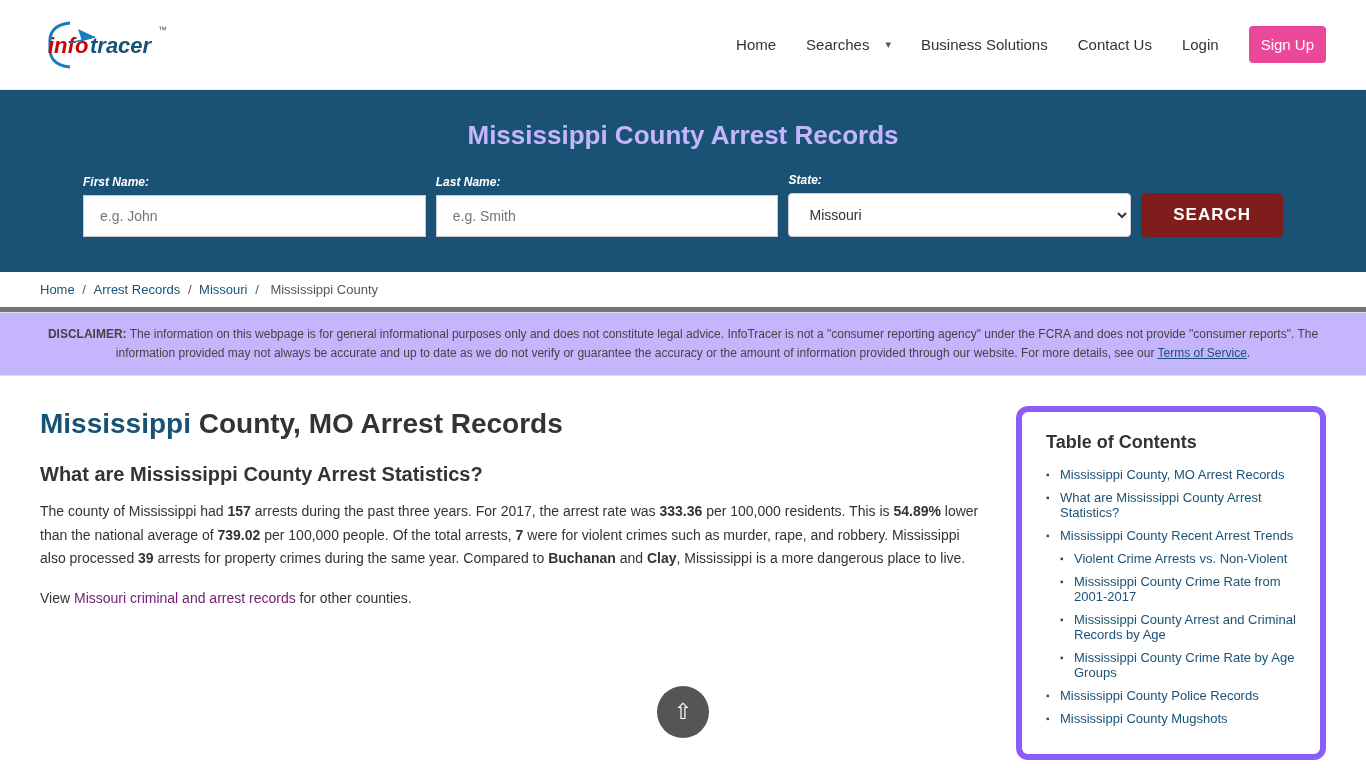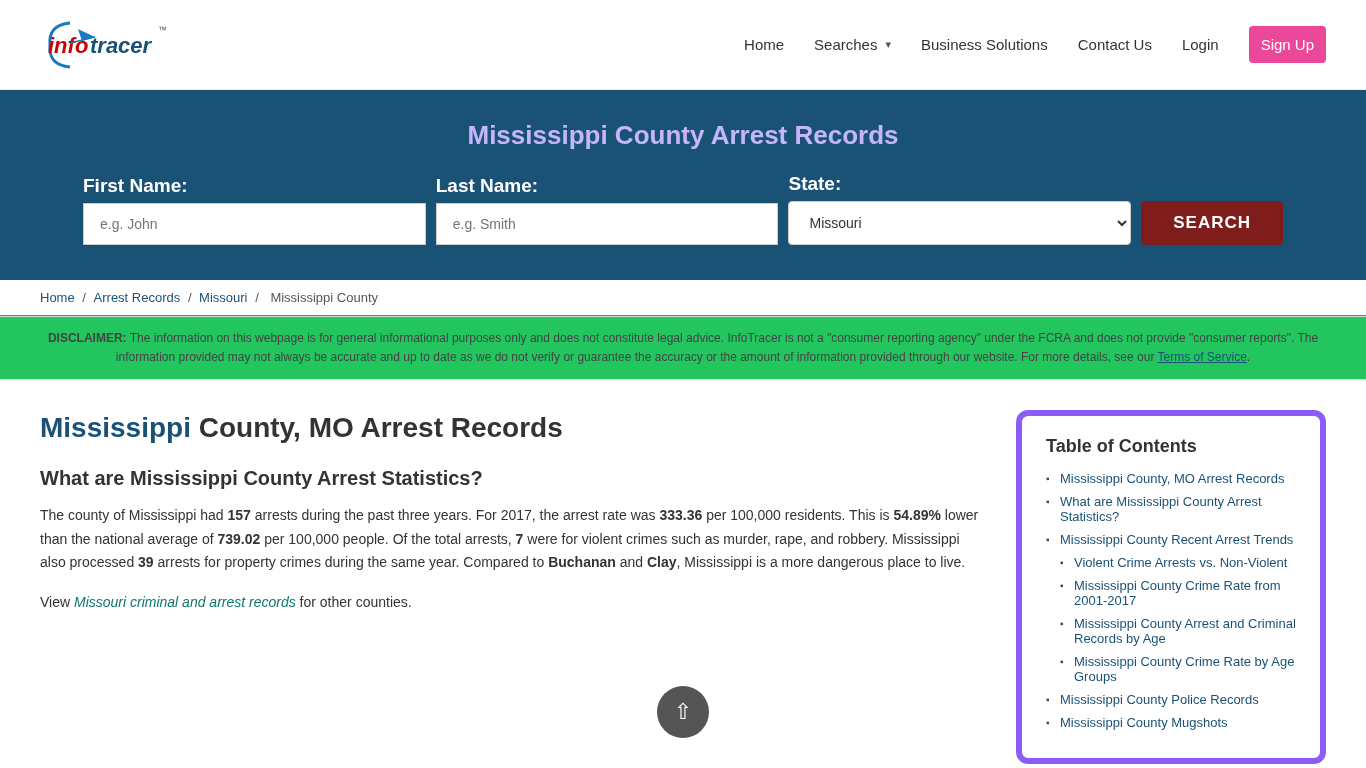--- a/index.html
+++ b/index.html
@@ -12,21 +12,21 @@
       justify-content: space-between;
       padding: 0 40px;
       height: 90px;
       border-bottom: 1px solid #eee;
       background: #fff;
     }
     .logo-area { display: flex; align-items: center; }
     .logo-svg { width: 160px; height: 60px; }
     .nav { display: flex; align-items: center; gap: 30px; }
     .nav-item { text-decoration: none; color: #333; font-size: 15px; font-weight: 500; cursor: pointer; }
-    .nav-searches { display: flex; align-items: center; gap: 8px; }
+    .nav-searches { display: flex; align-items: center; gap: 16px; }
     .nav-btn-login { text-decoration: none; color: #333; font-size: 15px; font-weight: 500; }
     .nav-btn-signup {
       background: #ec4899;
       color: #fff;
       padding: 10px 12px;
       border-radius: 4px;
       text-decoration: none;
       font-size: 15px;
       font-weight: normal;
     }
@@ -34,21 +34,21 @@
 
     
     .hero {
       background: #1a5276;
       padding: 30px 40px 35px;
       text-align: center;
     }
     .hero-title { color: #c4b5fd; font-size: 26px; font-weight: bold; margin-bottom: 22px; }
     .search-form { display: flex; align-items: flex-end; gap: 10px; max-width: 1200px; margin: 0 auto; }
     .form-group { display: flex; flex-direction: column; align-items: flex-start; }
-    .form-group label { color: #fff; font-size: 19px; font-weight: 600; margin-bottom: 6px; }
+    .form-group label { color: #fff; font-size: 12px; font-weight: 600; margin-bottom: 6px; font-style: italic; }
     .form-group.first-name { flex: 1; }
     .form-group.last-name { flex: 1; }
     .form-group.state { flex: 1; }
     .form-input {
       width: 100%;
       padding: 12px 16px;
       font-size: 14px;
       border: 1px solid #ccc;
       border-radius: 0;
       color: #999;
@@ -75,29 +75,29 @@
       cursor: pointer;
       letter-spacing: 1px;
       white-space: nowrap;
     }
 
     
     .breadcrumb {
       padding: 10px 40px;
       font-size: 13px;
       color: #555;
-      border-bottom: 1px solid #737373;
+      border-bottom: 5px solid #737373;
       background: #fff;
     }
     .breadcrumb a { color: #1a5276; text-decoration: none; }
     .breadcrumb span { color: #555; margin: 0 4px; }
 
     
     .disclaimer {
-      background: #22c55e;
+      background: #c4b5fd;
       border: 1px solid #ddd;
       margin: 0;
       padding: 12px 40px;
       font-size: 12px;
       color: #444;
       line-height: 1.6;
       text-align: center;
       border-left: none;
       border-right: none;
     }
@@ -114,21 +114,21 @@
       align-items: flex-start;
     }
     .article { flex: 1; padding-right: 30px; }
     .sidebar { width: 310px; flex-shrink: 0; border: 6px solid #8b5cf6; padding: 20px 24px; border-radius: 12px; }
 
     .article-title { font-size: 28px; font-weight: bold; color: #333; margin-bottom: 20px; line-height: 1.3; }
     .article-title .highlight { color: #1a5276; }
     .section-title { font-size: 20px; font-weight: bold; color: #333; margin-bottom: 14px; }
     .article-body { font-size: 14px; line-height: 1.7; color: #333; margin-bottom: 16px; }
     .article-body strong { font-weight: bold; }
-    .article-link { color: #0f766e; text-decoration: none; font-style: italic; }
+    .article-link { color: #701a75; text-decoration: none; }
 
     
     .toc-title { font-size: 18px; font-weight: bold; color: #333; margin-bottom: 14px; }
     .toc-list { list-style: none; padding: 0; }
     .toc-list li { margin-bottom: 8px; padding-left: 14px; position: relative; font-size: 13px; }
     .toc-list li::before { content: "▪"; position: absolute; left: 0; color: #1a5276; font-size: 10px; top: 2px; }
     .toc-list li.sub { padding-left: 28px; }
     .toc-list li.sub::before { left: 14px; }
     .toc-list a { color: #1a5276; text-decoration: none; font-size: 13px; }
 

